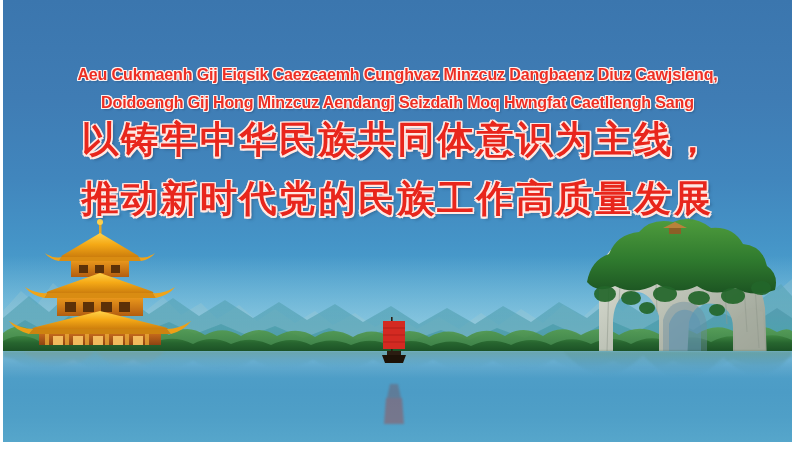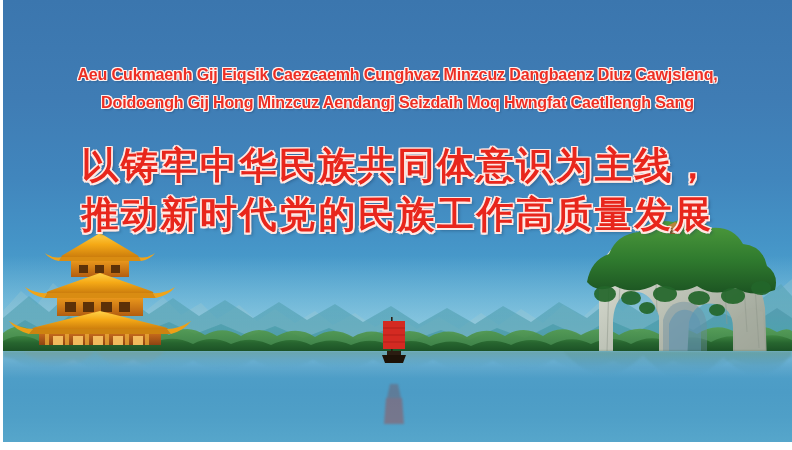--- a/index.html
+++ b/index.html
@@ -197,22 +197,22 @@
       -1.5px  0    0 #ffe9e4,
        1.5px  0    0 #ffe9e4,
        0    -1.5px 0 #ffe9e4,
        0     1.5px 0 #ffe9e4,
       -1.5px -1.5px 0 #ffe9e4,
        1.5px -1.5px 0 #ffe9e4,
       -1.5px  1.5px 0 #ffe9e4,
        1.5px  1.5px 0 #ffe9e4,
        3px   3px  3px rgba(25,55,90,.38);
   }
-  .cn-1 { margin-top: 26px; }
-  .cn-2 { margin-top: 2px; }
+  .cn-1 { }
+  .cn-2 { margin-top: 12px; }
 </style>
 </head>
 <body>
 
 <div class="banner">
   <div class="canvas">
 
     <div class="sky"></div>
     <div class="haze"></div>
 

